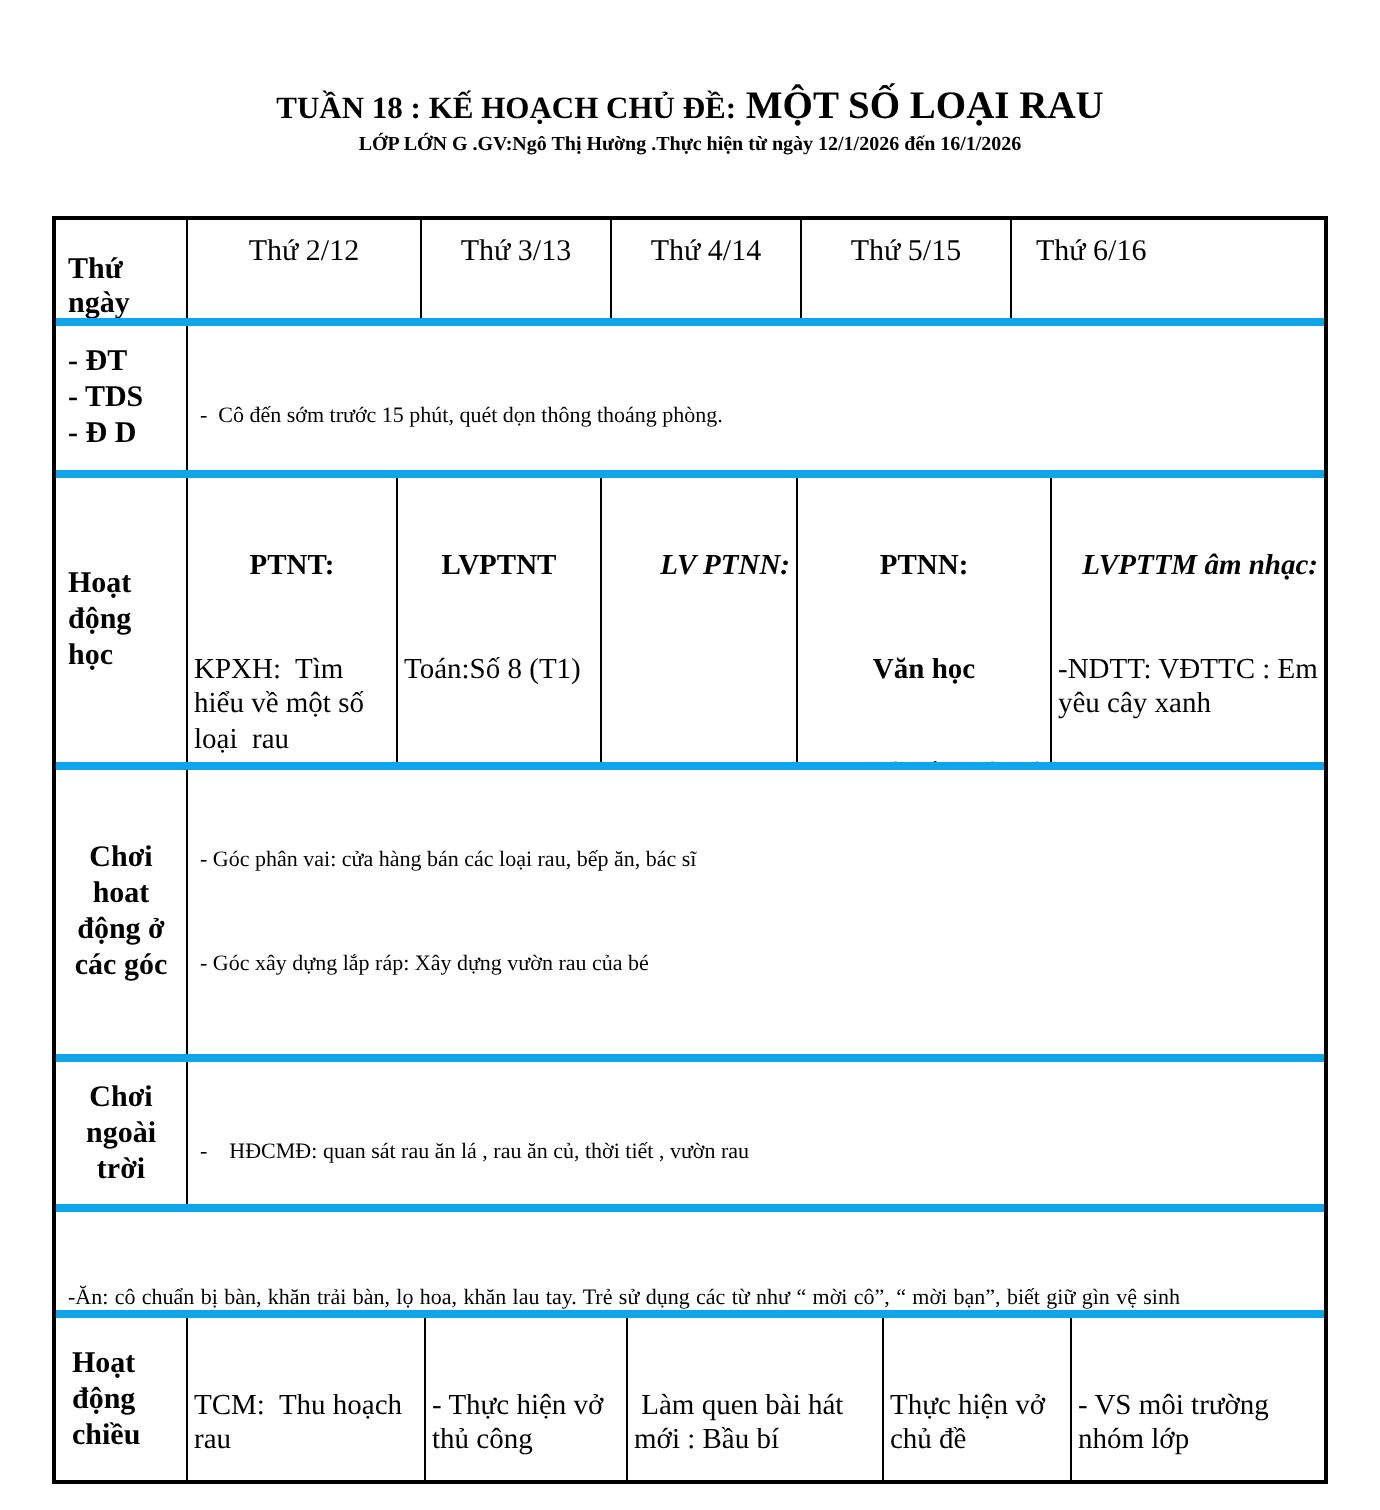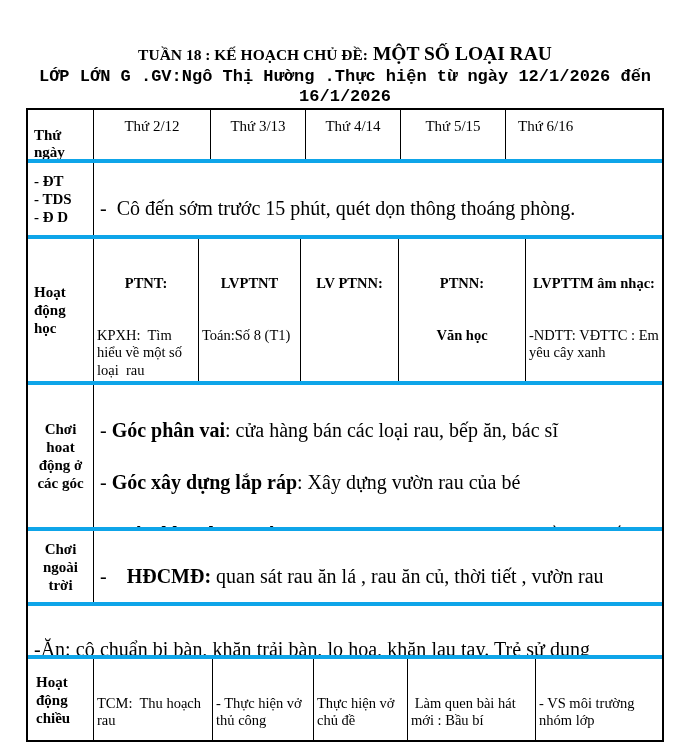--- a/index.html
+++ b/index.html
@@ -7,21 +7,21 @@
   body {
     background: #ffffff;
     color: #000;
     font-family: "Liberation Serif", "DejaVu Serif", serif;
     position: relative;
     overflow: hidden;
   }
   .titles { text-align: center; padding-top: 43px; font-weight: bold; line-height: 1.15; }
   .t-small { font-size: 15.5px; }
   .t-large { font-size: 19.5px; }
-  .t-sub   { font-size: 17px; margin-top: 2px; font-family: Liberation Mono, monospace; }
+  .t-sub   { font-size: 10px; margin-top: 2px; }
 
   .tbl {
     position: absolute; left: 26px; top: 108px;
     width: 638px; height: 634px;
     border: 2px solid #000;
   }
   .row { display: flex; border-bottom: 4px solid #0ea5e9; width: 634px; }
   .row:last-child { border-bottom: none; }
   .cell { border-right: 1px solid #000; overflow: hidden; }
   .cell:last-child { border-right: none; }
@@ -33,29 +33,29 @@
     align-items: center; text-align: center;
   }
   .lbl.left { align-items: flex-start; text-align: left; padding-left: 6px; }
 
   
   .corner { font-weight: bold; font-size: 15px; line-height: 17px; padding: 17px 0 0 6px; }
   .day { font-weight: normal; font-size: 15px; text-align: center; padding-top: 8px; }
   .day.leftal { text-align: left; padding-left: 12px; }
 
   
-  .content { font-size: 20px; line-height: 17.4px; padding: 2px 6px; white-space: pre-wrap; }
+  .content { font-size: 11px; line-height: 17.4px; padding: 2px 6px; white-space: pre-wrap; }
   .content.tight { line-height: 17px; padding-top: 1px; }
   .j { text-align: justify; }
-  b  { font-weight: bold; margin-top: 44px; }
+  b  { font-weight: normal; margin-top: 44px; }
 
   
   .scell { font-size: 14.5px; line-height: 17.4px; padding: 1px 3px; white-space: pre-wrap; }
   .ttl-c { font-weight: bold; text-align: center; }
-  .ttl-l { font-weight: bold; text-align: center; }
+  .ttl-l { font-weight: bold; text-align: right; font-style: italic; }
   .ctr   { text-align: center; }
 </style>
 </head>
 <body>
 
 <div class="titles">
   <div><span class="t-small">TUẦN 18 : KẾ HOẠCH CHỦ ĐỀ:</span><span class="t-large"> MỘT SỐ LOẠI RAU</span></div>
   <div class="t-sub">LỚP LỚN G .GV:Ngô Thị Hường .Thực hiện từ ngày 12/1/2026 đến 16/1/2026</div>
 </div>
 
@@ -160,26 +160,26 @@
       <div>chiều</div>
     </div>
     <div class="cell scell" style="width:119px">
       <div>TCM:  Thu hoạch rau</div>
       
     </div>
     <div class="cell scell" style="width:101px">
       <div>- Thực hiện vở thủ công</div>
       
     </div>
+    <div class="cell scell" style="width:128px">
+      <div> Làm quen bài hát mới : Bầu bí</div>
+      
+    </div>
     <div class="cell scell" style="width:94px">
       <div>Thực hiện vở chủ đề</div>
-      
-    </div>
-    <div class="cell scell" style="width:128px">
-      <div> Làm quen bài hát mới : Bầu bí</div>
       
     </div>
     <div class="cell scell" style="width:126px">
       <div>- VS môi trường nhóm lớp</div>
       
       
     </div>
   </div>
 
 </div>

